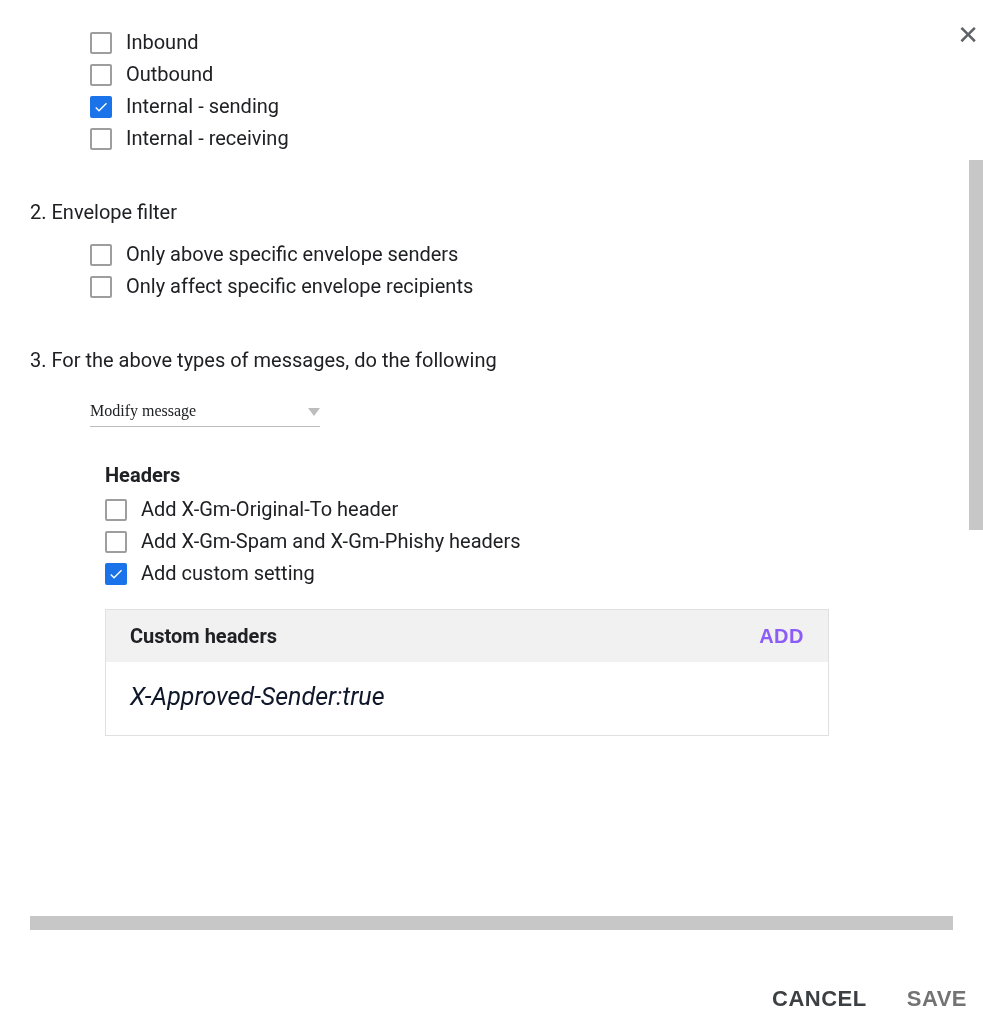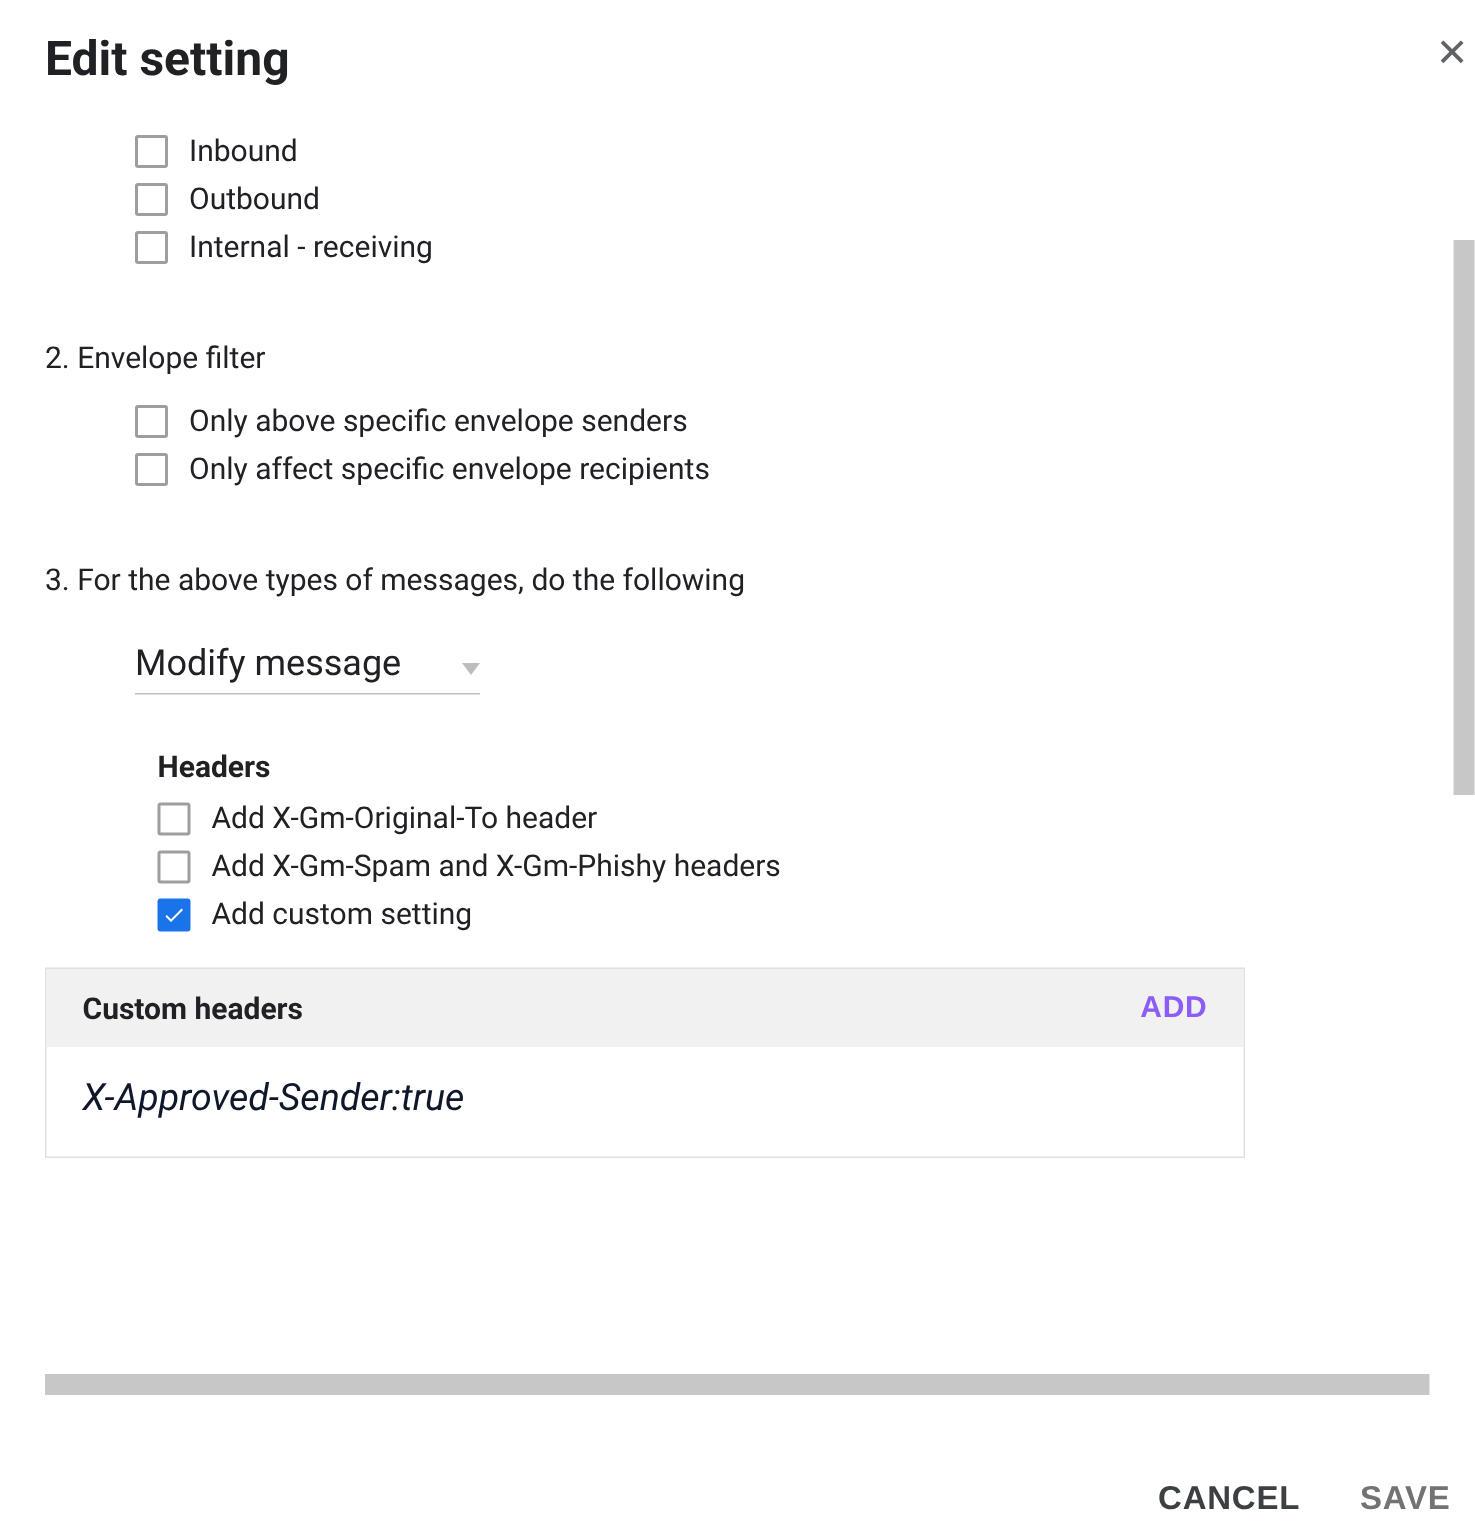--- a/index.html
+++ b/index.html
@@ -92,42 +92,44 @@
       color: #202124;
     }
     .select-wrap {
       padding-left: 60px;
       margin-top: 24px;
       margin-bottom: 36px;
     }
     .select {
       display: inline-flex;
       align-items: center;
-      font-size: 24px;
+      font-size: 16px;
       color: #202124;
       border-bottom: 1px solid #bdbdbd;
       padding: 6px 0;
       width: 230px;
       cursor: pointer;
       justify-content: space-between;
+      font-family: Liberation Serif, serif;
     }
     .select .caret {
       margin-left: 30px;
     }
     .subheading {
       font-size: 20px;
       font-weight: 700;
       color: #202124;
       padding-left: 75px;
       margin-bottom: 10px;
     }
     .custom-headers-box {
+      margin-left: 75px;
       margin-top: 24px;
       border: 1px solid #e0e0e0;
-      width: 800px;
+      width: 724px;
     }
     .custom-headers-head {
       display: flex;
       justify-content: space-between;
       align-items: center;
       background: #f1f1f1;
       padding: 14px 24px;
     }
     .custom-headers-title {
       font-size: 20px;
@@ -196,43 +198,48 @@
   </style>
 </head>
 <body>
 
 <div class="dialog">
 
   <button class="close-btn">
     <span>✕</span>
   </button>
 
-  <div class="dialog-header">
-    <h1 class="dialog-title">Edit setting</h1>
-  </div>
 
   <div class="scroll-area">
 
     <div class="section">
       <div class="checkbox-list">
 
         <div class="checkbox-row">
           <span class="checkbox">
             
           </span>
           <span class="checkbox-label">Inbound</span>
         </div>
 
         <div class="checkbox-row">
           <span class="checkbox">
             
           </span>
           <span class="checkbox-label">Outbound</span>
         </div>
 
+        <div class="checkbox-row">
+          <span class="checkbox checked">
+            <svg width="16" height="16" viewBox="0 0 24 24">
+                <path fill="#fff" d="M9 16.17 4.83 12l-1.42 1.41L9 19 21 7l-1.41-1.41z"></path>
+              </svg>
+          </span>
+          <span class="checkbox-label">Internal - sending</span>
+        </div>
 
         <div class="checkbox-row">
           <span class="checkbox">
             
           </span>
           <span class="checkbox-label">Internal - receiving</span>
         </div>
 
       </div>
     </div>

